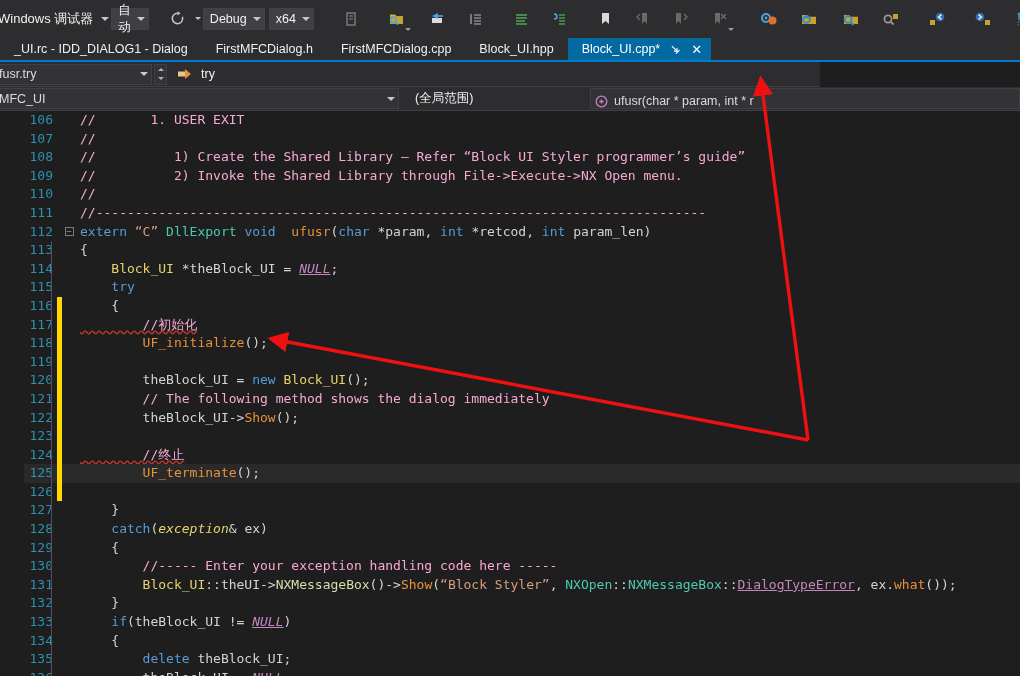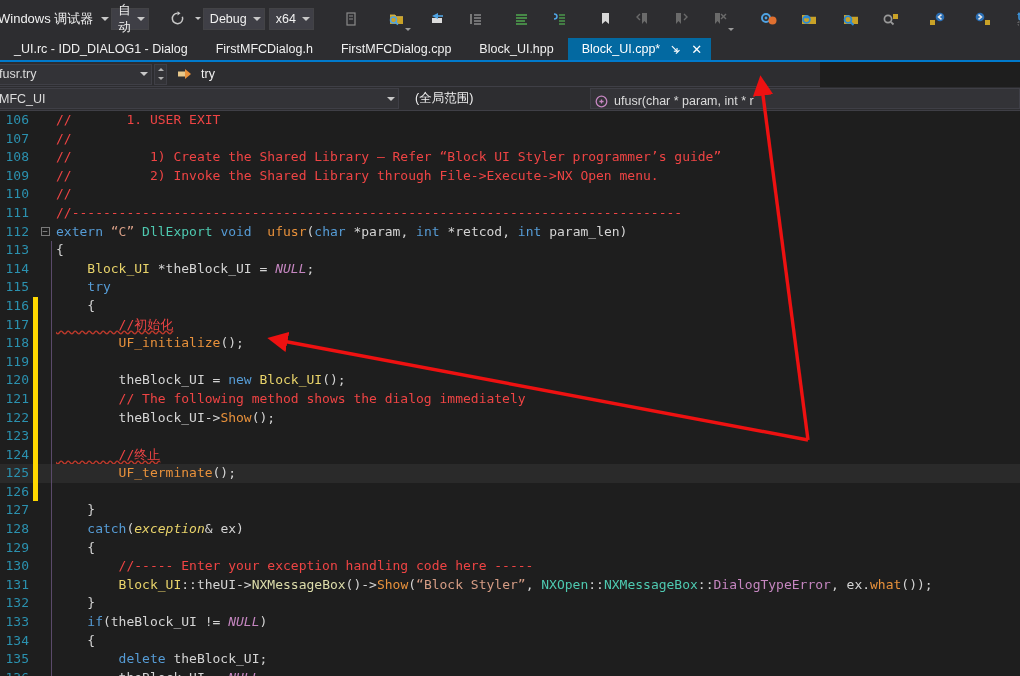--- a/index.html
+++ b/index.html
@@ -95,21 +95,21 @@
     position: relative; width: 1020px; height: 565px;
     background: #1e1e1e; overflow: hidden;
   }
   #code {
     font-family: "DejaVu Sans Mono", monospace;
     font-size: 13px; line-height: 18.6px;
     white-space: pre; position: relative;
   }
   .ln {
     height: 18.6px; display: flex; 
-    white-space: pre; position: relative;
+    white-space: pre; position: relative; margin-left: 24px;
   }
   .ln.cur { background: #2a2a2a; }
   .gutter-num {
     width: 33px; text-align: right; padding-right: 4px;
     color: #2b91af; flex: none;
     font-family: "DejaVu Sans Mono", monospace; font-size: 13px;
   }
   .chgbar { width: 5px; height: 18.6px; flex: none; background: transparent; }
   .chgbar.mod { background: #ffd800; }
   .foldcol {
@@ -120,25 +120,25 @@
     width: 9px; height: 9px; border: 1px solid #7a7a7a;
     display: flex; align-items: center; justify-content: center;
     color: #9a9a9a; font-size: 9px; line-height: 7px;
   }
   .guide {
     position: absolute; left: 0; top: 0; bottom: 0;
     width: 1px; background: #5a4a6a;
   }
   .codetext { padding-left: 4px; }
   
-  .c  { color: #ef4444; }          
+  .c  { color: #f9a8d4; }          
   .kw { color: #569cd6; }          
   .pl { color: #d4d4d4; }          
   .ty { color: #e8d36a; }          
-  .mac{ color: #c586c0; }          
+  .mac{ color: #c586c0; text-decoration: underline; }          
   .fn { color: #dcdcaa; }          
   .fo { color: #e8913b; }          
   .st { color: #d69d85; }          
   .nm { color: #4ec9b0; }          
   .it { font-style: italic; }
   .squig {
     text-decoration: underline wavy #c0392b;
     text-decoration-skip-ink: none;
   }
   

